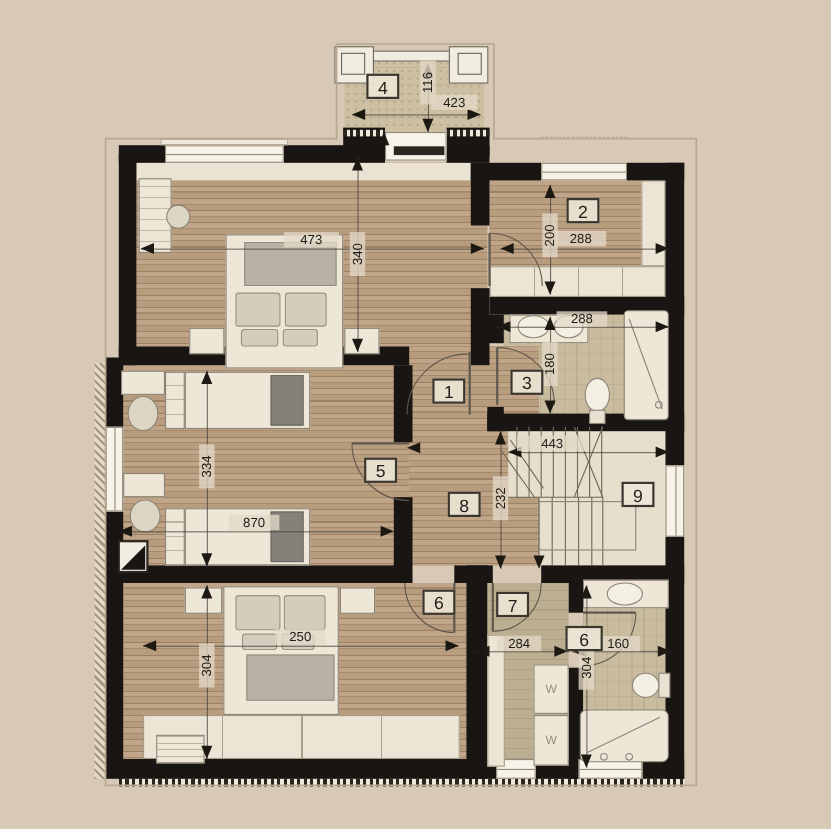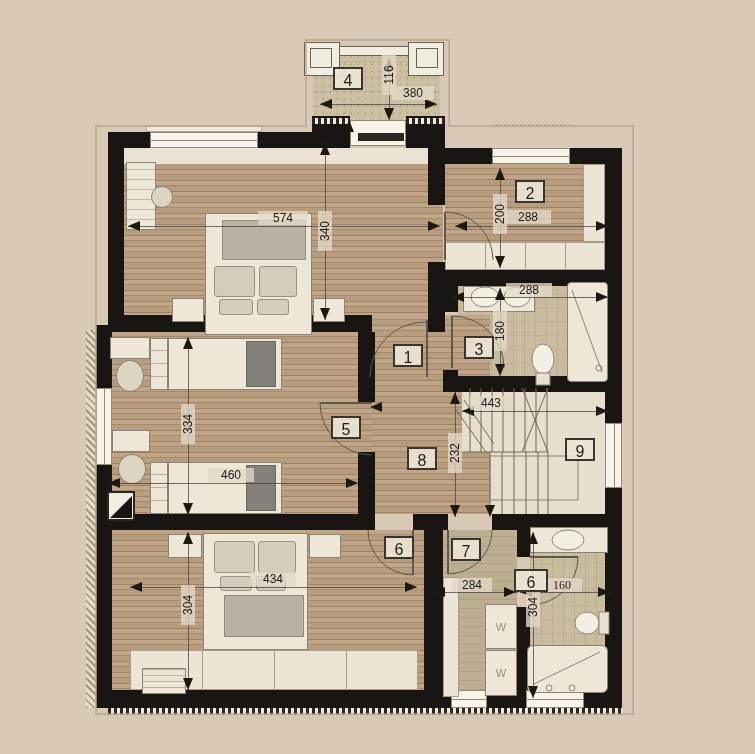--- a/index.html
+++ b/index.html
@@ -230,31 +230,31 @@
     <ellipse cx="587" cy="623" rx="12" ry="11" fill="#f4efe3" stroke="#8d8578"></ellipse>
     <rect x="599" y="612" width="10" height="22" fill="#e8e1d2" stroke="#8d8578"></rect>
     <line x1="534" y1="684" x2="600" y2="652" stroke="#8d8578"></line>
     <circle cx="549" cy="688" r="3" fill="none" stroke="#8d8578"></circle>
     <circle cx="572" cy="688" r="3" fill="none" stroke="#8d8578"></circle>
   </svg>
 
   <div class="dimline" style="left:128px;top:226px;width:312px;height:1px;"></div>
   <div class="ar ar-l" style="left:128px;top:221px;"></div>
   <div class="ar ar-r" style="left:428px;top:221px;"></div>
-  <div class="dimtext" style="left:258px;top:211px;width:50px;">574</div>
+  <div class="dimtext" style="left:258px;top:211px;width:50px;">473</div>
 
   <div class="dimline" style="left:325px;top:143px;width:1px;height:177px;"></div>
   <div class="ar ar-u" style="left:320px;top:143px;"></div>
   <div class="ar ar-d" style="left:320px;top:308px;"></div>
   <div class="dimtext vtext" style="left:305px;top:224px;width:40px;">340</div>
 
   <div class="dimline" style="left:320px;top:104px;width:117px;height:1px;"></div>
   <div class="ar ar-l" style="left:320px;top:99px;"></div>
   <div class="ar ar-r" style="left:425px;top:99px;"></div>
-  <div class="dimtext" style="left:392px;top:86px;width:42px;">380</div>
+  <div class="dimtext" style="left:392px;top:86px;width:42px;">423</div>
 
   <div class="dimline" style="left:389px;top:58px;width:1px;height:62px;"></div>
   <div class="ar ar-u" style="left:384px;top:58px;"></div>
   <div class="ar ar-d" style="left:384px;top:108px;"></div>
   <div class="dimtext vtext" style="left:369px;top:68px;width:40px;">116</div>
 
   <div class="dimline" style="left:455px;top:226px;width:153px;height:1px;"></div>
   <div class="ar ar-l" style="left:455px;top:221px;"></div>
   <div class="ar ar-r" style="left:596px;top:221px;"></div>
   <div class="dimtext" style="left:505px;top:210px;width:46px;">288</div>
@@ -270,56 +270,56 @@
   <div class="dimtext" style="left:506px;top:283px;width:46px;">288</div>
 
   <div class="dimline" style="left:500px;top:288px;width:1px;height:88px;"></div>
   <div class="ar ar-u" style="left:495px;top:288px;"></div>
   <div class="ar ar-d" style="left:495px;top:364px;"></div>
   <div class="dimtext vtext" style="left:480px;top:324px;width:40px;">180</div>
 
   <div class="dimline" style="left:462px;top:411px;width:146px;height:1px;"></div>
   <div class="ar ar-l" style="left:462px;top:406px;"></div>
   <div class="ar ar-r" style="left:596px;top:406px;"></div>
-  <div class="dimtext" style="left:470px;top:396px;width:42px;">443</div>
+  <div class="dimtext" style="left:470px;top:396px;width:64px;">443</div>
 
   <div class="dimline" style="left:455px;top:392px;width:1px;height:125px;"></div>
   <div class="ar ar-u" style="left:450px;top:392px;"></div>
   <div class="ar ar-d" style="left:450px;top:505px;"></div>
   <div class="dimtext vtext" style="left:435px;top:446px;width:40px;">232</div>
 
   <div class="dimline" style="left:188px;top:337px;width:1px;height:178px;"></div>
   <div class="ar ar-u" style="left:183px;top:337px;"></div>
   <div class="ar ar-d" style="left:183px;top:503px;"></div>
   <div class="dimtext vtext" style="left:168px;top:417px;width:40px;">334</div>
 
   <div class="dimline" style="left:108px;top:483px;width:250px;height:1px;"></div>
   <div class="ar ar-l" style="left:108px;top:478px;"></div>
   <div class="ar ar-r" style="left:346px;top:478px;"></div>
-  <div class="dimtext" style="left:208px;top:468px;width:46px;">460</div>
+  <div class="dimtext" style="left:208px;top:468px;width:46px;">870</div>
 
   <div class="dimline" style="left:130px;top:587px;width:287px;height:1px;"></div>
   <div class="ar ar-l" style="left:130px;top:582px;"></div>
   <div class="ar ar-r" style="left:405px;top:582px;"></div>
-  <div class="dimtext" style="left:250px;top:572px;width:46px;">434</div>
+  <div class="dimtext" style="left:250px;top:572px;width:46px;">250</div>
 
   <div class="dimline" style="left:188px;top:532px;width:1px;height:158px;"></div>
   <div class="ar ar-u" style="left:183px;top:532px;"></div>
   <div class="ar ar-d" style="left:183px;top:678px;"></div>
   <div class="dimtext vtext" style="left:168px;top:598px;width:40px;">304</div>
 
   <div class="dimline" style="left:433px;top:592px;width:85px;height:1px;"></div>
   <div class="ar ar-l" style="left:433px;top:587px;"></div>
   <div class="ar ar-r" style="left:504px;top:587px;"></div>
   <div class="dimtext" style="left:452px;top:578px;width:40px;">284</div>
 
   <div class="dimline" style="left:520px;top:592px;width:90px;height:1px;"></div>
   <div class="ar ar-l" style="left:520px;top:587px;"></div>
   <div class="ar ar-r" style="left:598px;top:587px;"></div>
-  <div class="dimtext" style="left:542px;top:578px;width:40px;font-family:Liberation Serif, serif;">160</div>
+  <div class="dimtext" style="left:542px;top:578px;width:40px;">160</div>
 
   <div class="dimline" style="left:533px;top:532px;width:1px;height:166px;"></div>
   <div class="ar ar-u" style="left:528px;top:532px;"></div>
   <div class="ar ar-d" style="left:528px;top:686px;"></div>
   <div class="dimtext vtext" style="left:513px;top:600px;width:40px;">304</div>
 
   <div class="ar ar-u" style="left:344px;top:120px;"></div>
   <div class="ar ar-l" style="left:370px;top:402px;"></div>
   <div class="ar ar-d" style="left:485px;top:505px;"></div>
 

